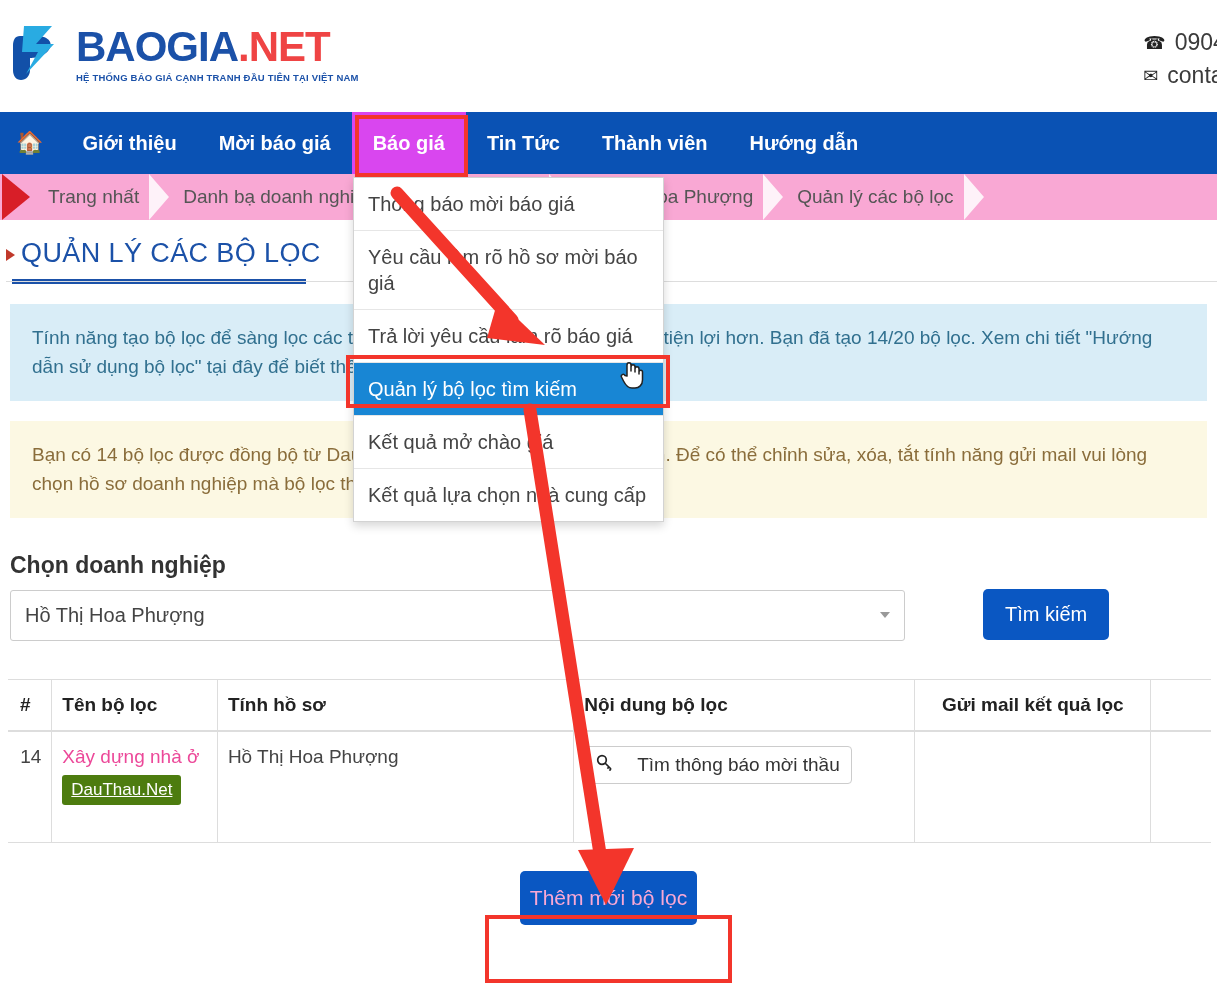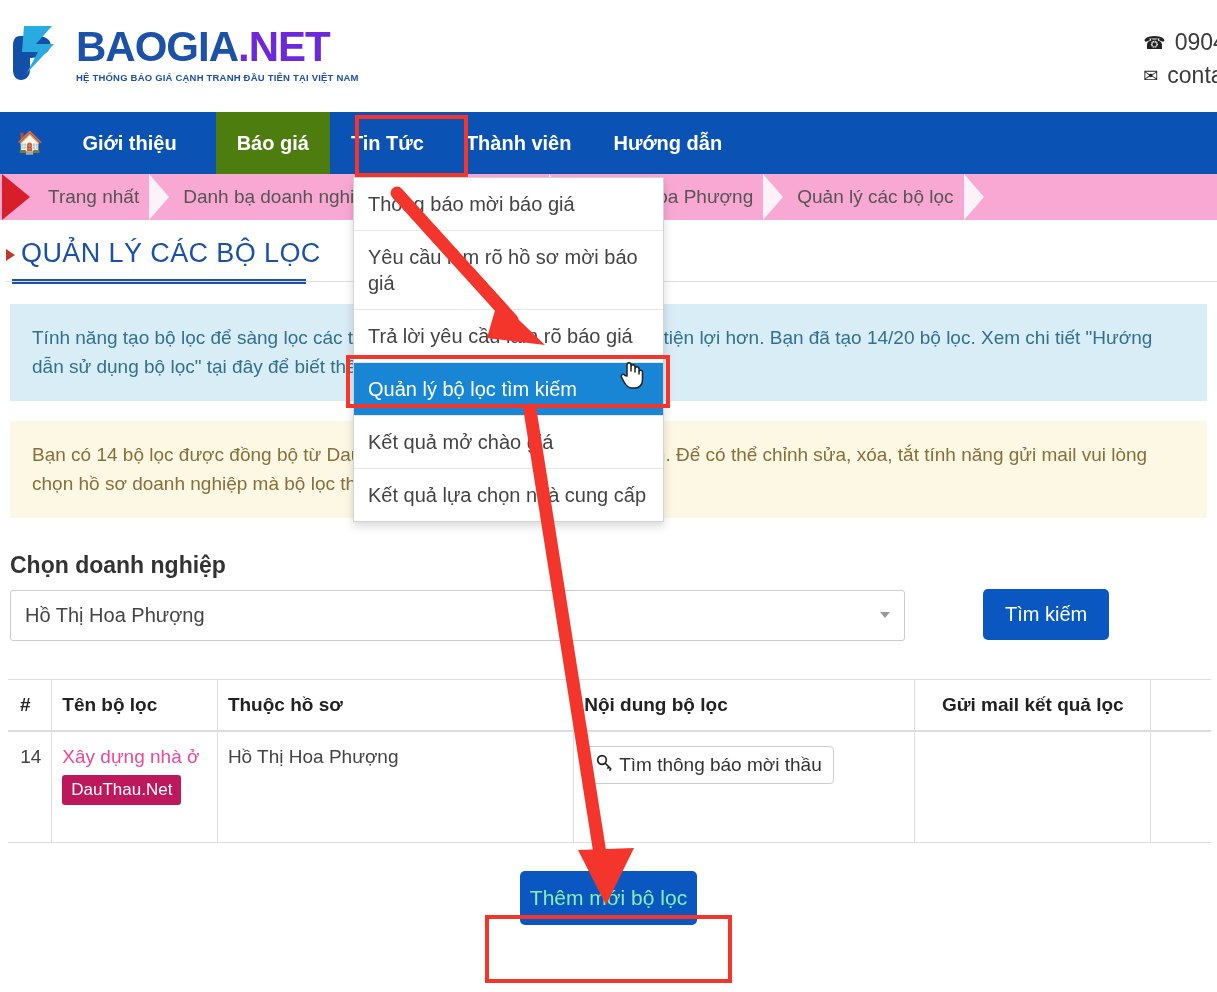--- a/index.html
+++ b/index.html
@@ -25,21 +25,21 @@
   }
   #logo-mark {
     width: 62px; height: 62px; position: relative; flex: none;
   }
   #logo-text-wrap { margin-left: 4px; padding-top: 4px; }
   #logo-wordmark {
     font-size: 42px; font-weight: bold; letter-spacing: -1px;
     line-height: 1; font-family: "Liberation Sans", sans-serif;
   }
   #logo-wordmark .w1 { color: #1b51a8; }
-  #logo-wordmark .w2 { color: #6d28d9; text-align: center; }
+  #logo-wordmark .w2 { color: #ef4444; text-align: center; }
   #logo-tagline {
     font-size: 9.5px; color: #1b51a8; font-weight: bold;
     letter-spacing: 0.2px; margin-top: 4px;
   }
 
   #contact-block {
     position: absolute; right: -28px; top: 26px;
     text-align: left; font-size: 23px; color: #333;
     line-height: 1.45;
     white-space: nowrap;
@@ -53,21 +53,21 @@
     height: 62px; background: #0a52b4;
     display: flex; align-items: stretch;
     position: relative; z-index: 5;
   }
   .nav-item {
     display: flex; align-items: center;
     color: #fff; font-weight: bold; font-size: 20px;
     padding: 8px 21px; cursor: pointer; white-space: nowrap;
   }
   .nav-item.home { font-size: 22px; padding: 0 18px 0 16px; }
-  .nav-item.active { background: #4d7c0f; margin-left: 18px; }
+  .nav-item.active { background: #d946ef; }
 
   
   #breadcrumb {
     height: 46px; background: #f9a8d4;
     display: flex; align-items: center;
     position: relative; overflow: hidden;
   }
   #bc-arrow {
     width: 0; height: 0; flex: none;
     border-top: 23px solid transparent;
@@ -181,38 +181,39 @@
     border-bottom: 1px solid #ddd;
     border-right: 1px solid #ddd;
     padding: 14px 10px;
     vertical-align: top; color: #444;
     height: 112px;
   }
   #filters-table td.c-num { text-align: right; padding-left: 12px; }
   #filters-table td.c-act { border-right: none; }
   .flt-link { color: #ec4899; text-decoration: none; cursor: pointer; }
   .badge-site {
-    display: inline-block; background: #be185d; color: #fff;
+    display: inline-block; background: #4d7c0f; color: #fff;
     font-size: 17px; padding: 5px 9px; border-radius: 3px;
     margin-top: 7px;
+    text-decoration: underline;
   }
   .chip {
-    display: inline-flex; align-items: center; gap: 6px;
+    display: inline-flex; align-items: center; gap: 24px;
     border: 1px solid #ccc; border-radius: 4px;
     padding: 7px 11px; font-size: 19px; color: #333;
     background: #fff; cursor: pointer;
   }
 
   
   #bottom-bar {
     margin-top: 28px; display: flex; justify-content: center;
     position: relative;
   }
   #add-filter-btn {
-    background: #0a57c2; color: #86efac; border: none;
+    background: #0a57c2; color: #f9a8d4; border: none;
     border-radius: 5px; padding: 15px 10px;
     font-size: 21px; cursor: pointer;
     font-family: "Liberation Sans", sans-serif;
   }
 
   
   #dropdown-menu {
     position: absolute; left: 353px; top: 177px;
     width: 311px; background: #fff;
     border: 1px solid #d3d3d3;
@@ -276,20 +277,23 @@
   </div>
 </div>
 
 <div id="navbar">
   <div class="nav-item home">
     <span>🏠</span>
   </div>
   <div class="nav-item">
     <span>Giới thiệu</span>
   </div>
+  <div class="nav-item">
+    <span>Mời báo giá</span>
+  </div>
   <div class="nav-item active">
     <span>Báo giá</span>
   </div>
   <div class="nav-item">
     <span>Tin Tức</span>
   </div>
   <div class="nav-item">
     <span>Thành viên</span>
   </div>
   <div class="nav-item">
@@ -331,21 +335,21 @@
     </div>
   </div>
   <button id="search-btn">Tìm kiếm</button>
 </div>
 
 <table id="filters-table">
   <thead>
     <tr>
       <th class="c-num">#</th>
       <th class="c-name">Tên bộ lọc</th>
-      <th class="c-profile">Thuộc hồ sơ</th>
+      <th class="c-profile">Tính hồ sơ</th>
       <th class="c-content">Nội dung bộ lọc</th>
       <th class="c-mail">Gửi mail kết quả lọc</th>
       <th class="c-act"></th>
     </tr>
   </thead>
   <tbody>
     <tr>
       <td class="c-num">14</td>
       <td class="c-name">
         <a class="flt-link">Xây dựng nhà ở</a>

